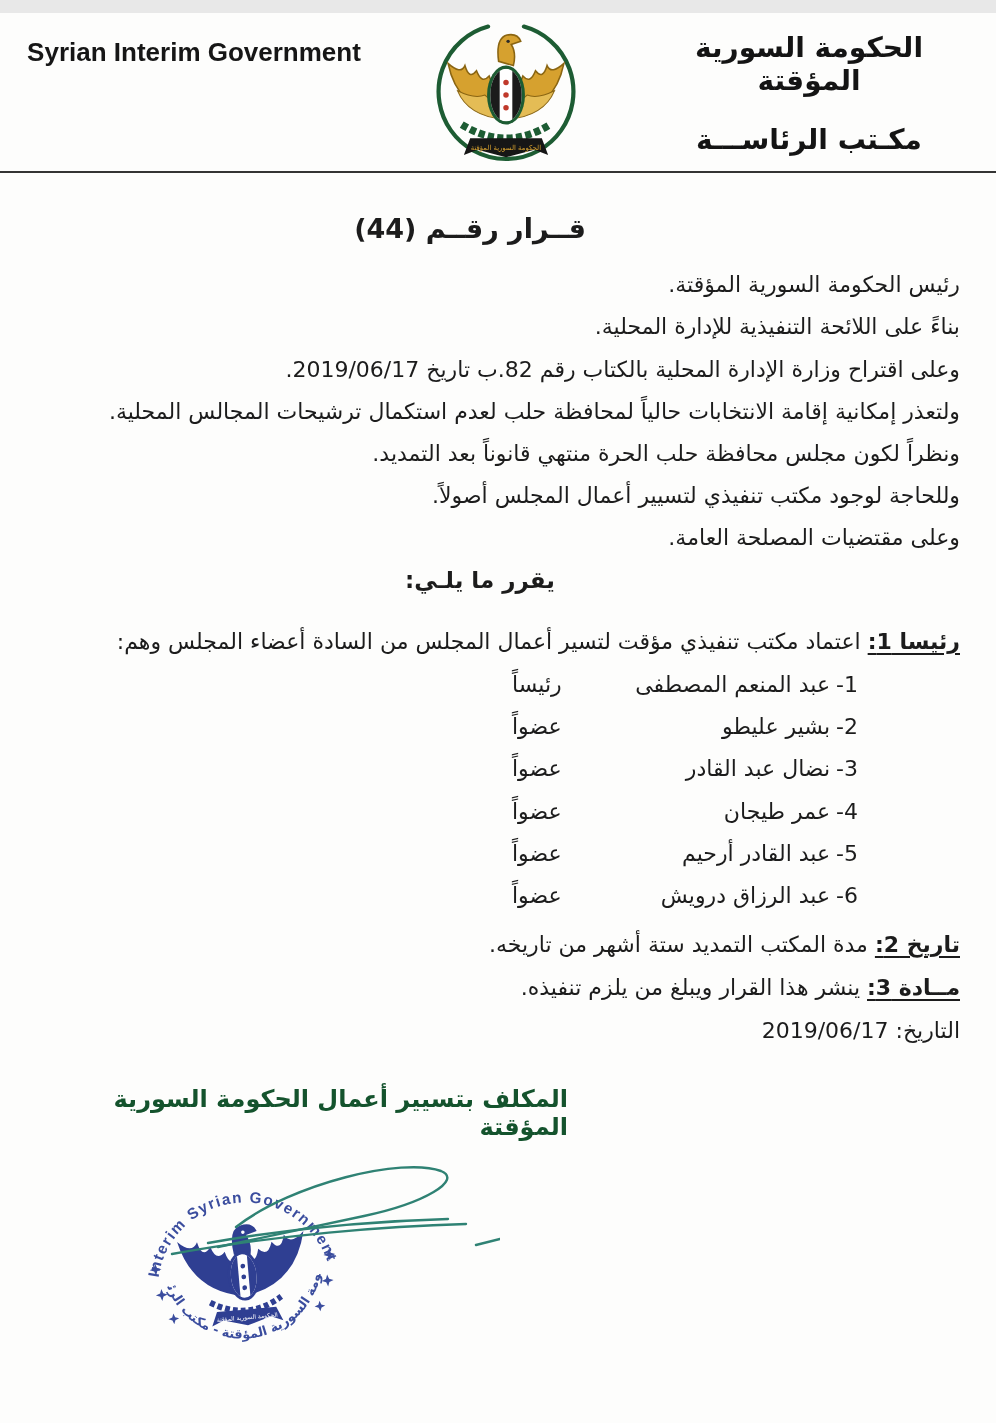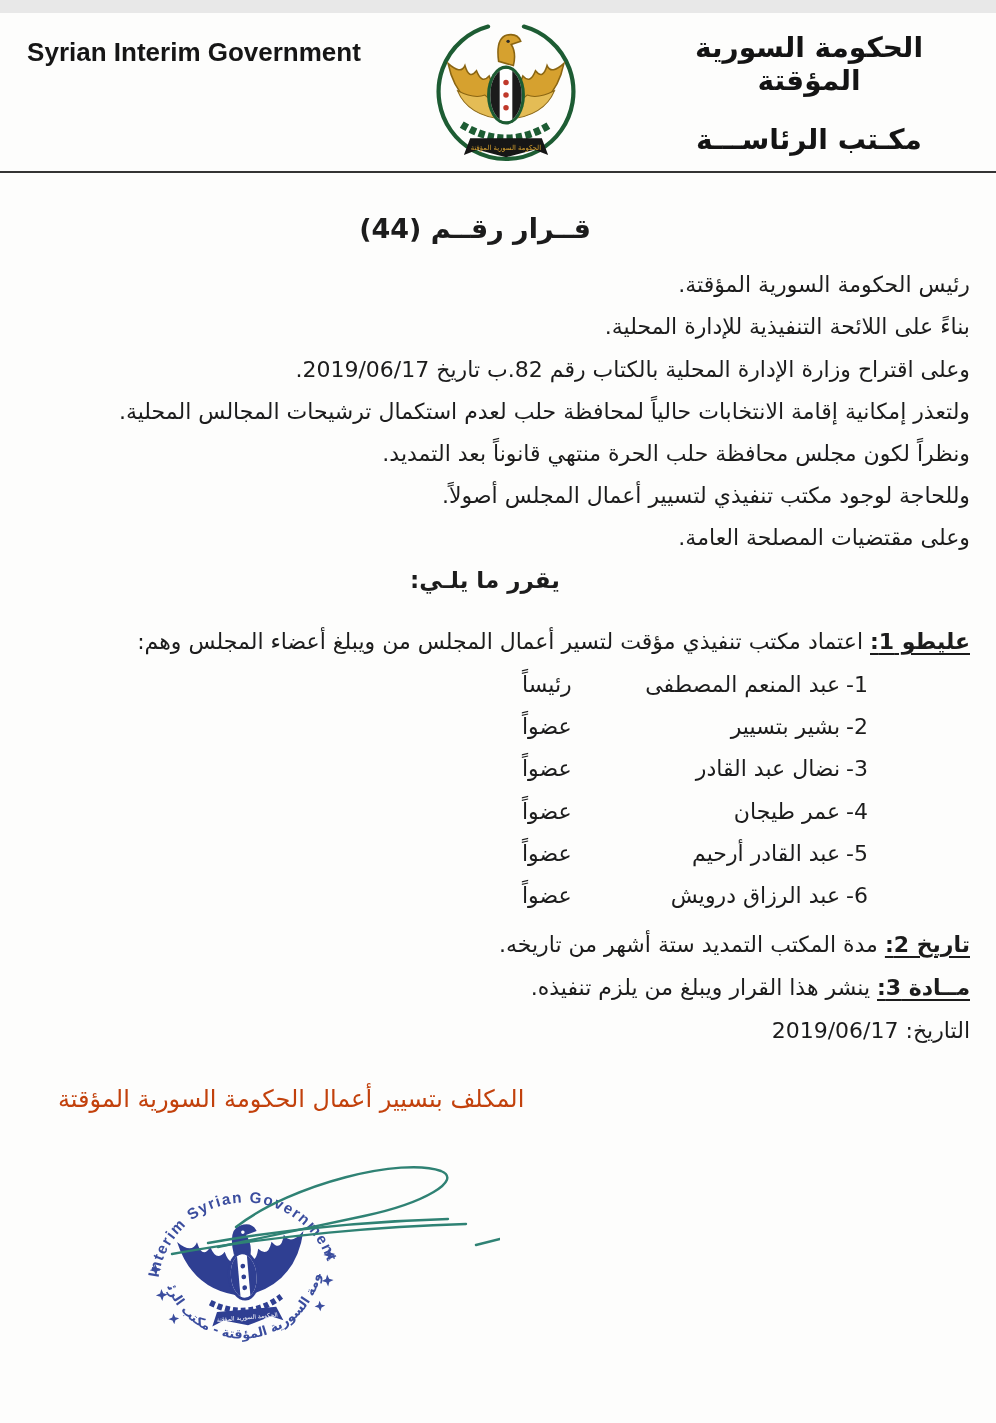--- a/index.html
+++ b/index.html
@@ -17,38 +17,38 @@
   .header-ar{
     position:absolute; right:22px; top:18px; width:330px; text-align:center;
     direction:rtl; font-weight:bold; font-size:28px; color:#141414;
   }
   .header-ar .l2{margin-top:26px; letter-spacing:1px;}
   .emblem{position:absolute; left:430px; top:2px; width:152px; height:158px;}
   .header-rule{position:absolute; left:0; top:158px; width:996px; height:2px; background:#343434;}
 
   
   .doc{
-    position:absolute; top:196px; right:26px; left:40px;
+    position:absolute; top:196px; right:36px; left:40px;
     direction:rtl; text-align:right; font-size:22px; line-height:1.05;
   }
   .decree-title{ text-align:center; font-weight:bold; font-size:27px; margin:6px 60px 30px 0;}
   .preamble p{margin:0 0 19px 0;}
   .decides{ text-align:center; font-weight:bold; font-size:23px; margin:18px 40px 38px 0;}
   .article{margin:0 0 20px 0;}
   .article .lbl{font-weight:bold; text-decoration:underline; text-underline-offset:4px;}
   .members{margin:14px 102px 6px 0; width:346px;}
   .member-row{display:flex; justify-content:space-between; align-items:baseline; margin-bottom:19px;}
   .member-row .namegrp .num{margin-left:6px;}
   .a2{margin-top:26px;}
   .date-line{margin-top:2px;}
 
   
   .sig-block{
-    position:absolute; top:1072px; left:58px; width:510px; text-align:left;
-    direction:rtl; font-weight:normal; font-size:24px; color:#c2410c;
+    position:absolute; top:1072px; left:58px; width:510px; text-align:right;
+    direction:rtl; font-weight:bold; font-size:24px; color:#14532d;
   }
   .sig-block .sig-name{margin-top:21px; margin-left:60px;}
 
   
   .stamp{position:absolute; left:134px; top:1146px; width:218px; height:218px; transform:rotate(-5deg); opacity:.92;}
   .pen-signature{position:absolute; left:148px; top:1142px; width:352px; height:135px;}
 
   .emblem-banner-text, .stamp-banner-text{font-family:"DejaVu Sans", sans-serif;}
 </style>
 </head>
@@ -112,30 +112,30 @@
       <p>وعلى اقتراح وزارة الإدارة المحلية بالكتاب رقم 82.ب تاريخ 2019/06/17.</p>
       <p>ولتعذر إمكانية إقامة الانتخابات حالياً لمحافظة حلب لعدم استكمال ترشيحات المجالس المحلية.</p>
       <p>ونظراً لكون مجلس محافظة حلب الحرة منتهي قانوناً بعد التمديد.</p>
       <p>وللحاجة لوجود مكتب تنفيذي لتسيير أعمال المجلس أصولاً.</p>
       <p>وعلى مقتضيات المصلحة العامة.</p>
     </div>
 
     <div class="decides">يقرر ما يلـي:</div>
 
     <p class="article">
-      <span class="lbl">عليطو 1:</span><span> اعتماد مكتب تنفيذي مؤقت لتسير أعمال المجلس من ويبلغ أعضاء المجلس وهم:</span>
+      <span class="lbl">رئيسا 1:</span><span> اعتماد مكتب تنفيذي مؤقت لتسير أعمال المجلس من السادة أعضاء المجلس وهم:</span>
     </p>
 
     <div class="members">
       <div class="member-row">
         <span class="namegrp"><span class="num">1-</span><span>عبد المنعم المصطفى</span></span>
         <span class="role">رئيساً</span>
       </div>
       <div class="member-row">
-        <span class="namegrp"><span class="num">2-</span><span>بشير بتسيير</span></span>
+        <span class="namegrp"><span class="num">2-</span><span>بشير عليطو</span></span>
         <span class="role">عضواً</span>
       </div>
       <div class="member-row">
         <span class="namegrp"><span class="num">3-</span><span>نضال عبد القادر</span></span>
         <span class="role">عضواً</span>
       </div>
       <div class="member-row">
         <span class="namegrp"><span class="num">4-</span><span>عمر طيجان</span></span>
         <span class="role">عضواً</span>
       </div>

